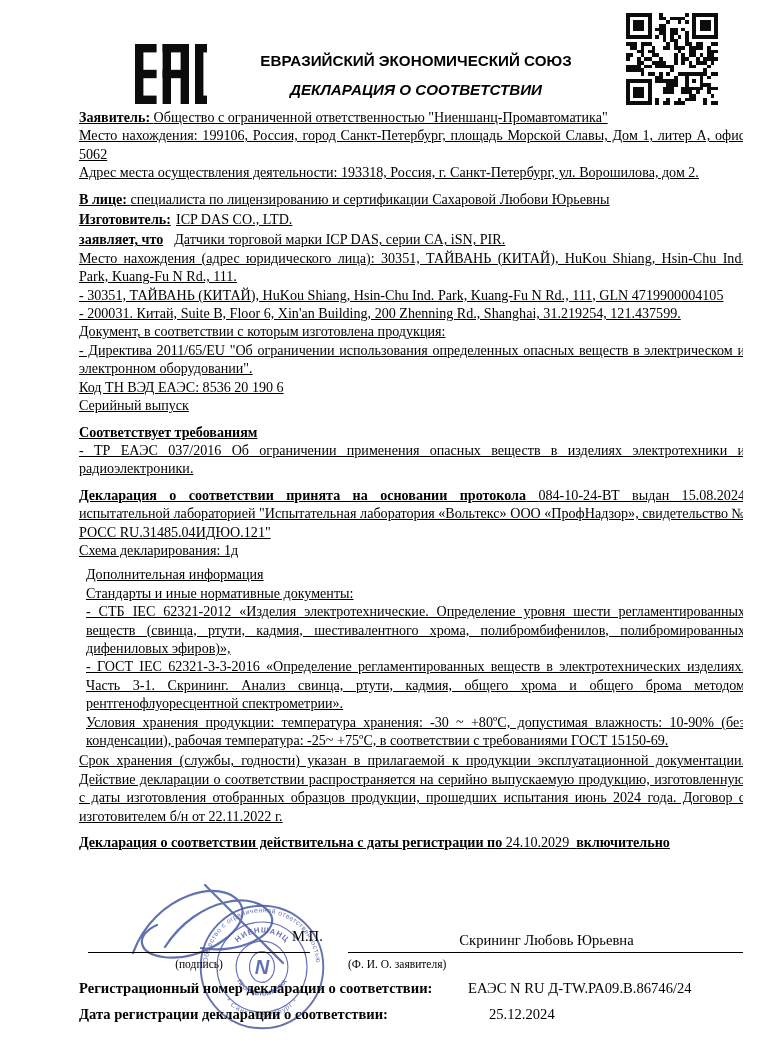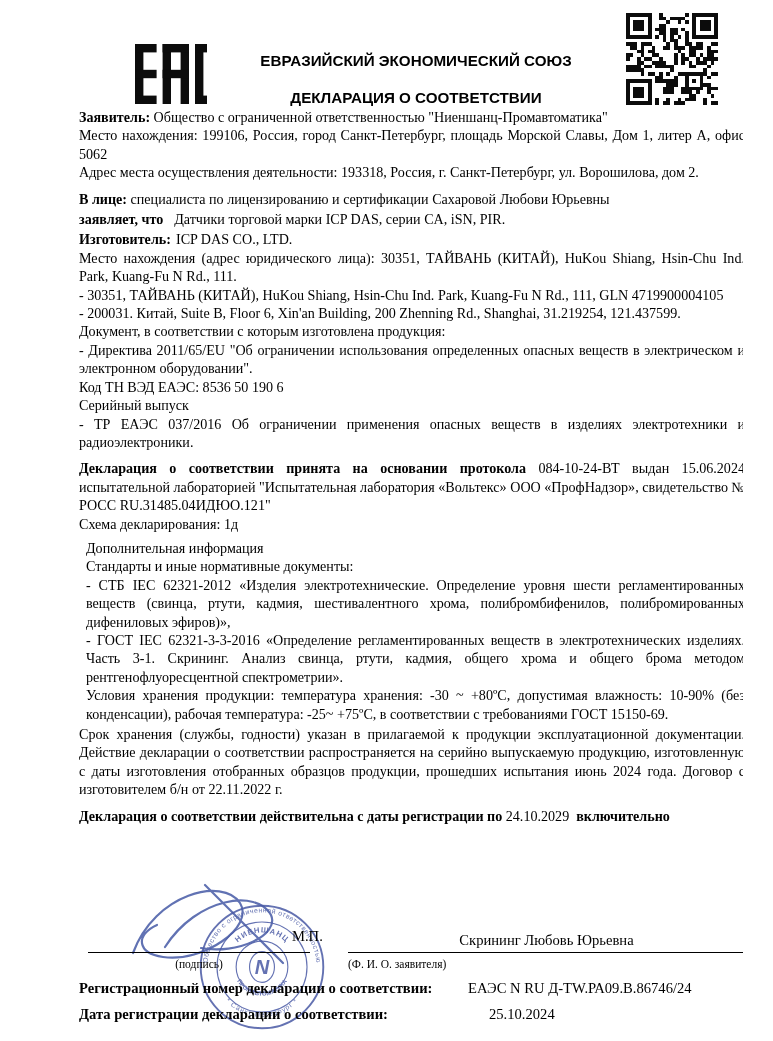--- a/index.html
+++ b/index.html
@@ -2,25 +2,25 @@
 <html><head>
 <meta charset="utf-8">
 <style>
   html,body{margin:0;padding:0;background:#fff;}
   .doc{position:relative;width:743px;height:1041px;background:#ffffff;overflow:hidden;
        font-family:"Liberation Serif",serif;font-size:14.1px;line-height:18.4px;color:#000;}
   
   .eac-logo{position:absolute;left:135px;top:44px;}
   .hdr-title{position:absolute;left:205px;top:52px;width:422px;text-align:center;
              font-family:"Liberation Sans",sans-serif;font-weight:bold;font-size:15.2px;line-height:17px;}
-  .hdr-title .t2{margin-top:20px;}
+  .hdr-title .t2{margin-top:12px;font-style:italic;}
   .qr{position:absolute;left:626px;top:13px;width:92px;height:92px;}
   
   .body-text{position:absolute;left:79px;top:108px;width:666px;}
-  .body-text p{margin:0;text-align:justify;}
+  .body-text p{margin:0;text-align:justify;text-decoration:underline;}
   .nj{text-align:left !important;}
   .mt6{margin-top:6px !important;}
   .mt8{margin-top:8px !important;}
   .mt2{margin-top:2px !important;}
   .addl{padding-left:7px;}
   b{font-weight:bold;}
   .gap-sm{padding-left:11px;}
   .gap-xs{padding-left:5px;}
   
   .sig-block{position:absolute;left:0;top:915px;width:773px;height:126px;}
@@ -370,31 +370,32 @@
       <rect x="21" y="24" width="1" height="1"></rect>
       <rect x="23" y="24" width="1" height="1"></rect>
       <rect x="24" y="24" width="1" height="1"></rect>
     </svg>
 
   <div class="body-text">
     <p><b>Заявитель:</b> <span>Общество с ограниченной ответственностью "Ниеншанц-Промавтоматика"</span></p>
     <p>Место нахождения: 199106, Россия, город Санкт-Петербург, площадь Морской Славы, Дом 1, литер А, офис 5062</p>
     <p>Адрес места осуществления деятельности: 193318, Россия, г. Санкт-Петербург, ул. Ворошилова, дом 2.</p>
     <p class="mt8"><b>В лице:</b> <span>специалиста по лицензированию и сертификации Сахаровой Любови Юрьевны</span></p>
+    <p class="mt2"><b>Изготовитель:</b><span class="gap-xs">ICP DAS CO., LTD.</span></p>
     <p class="mt2"><b>заявляет, что</b><span class="gap-sm">Датчики торговой марки ICP DAS, серии CA, iSN, PIR.</span></p>
-    <p class="mt2"><b>Изготовитель:</b><span class="gap-xs">ICP DAS CO., LTD.</span></p>
     <p>Место нахождения (адрес юридического лица): 30351, ТАЙВАНЬ (КИТАЙ), HuKou Shiang, Hsin-Chu Ind. Park, Kuang-Fu N Rd., 111.</p>
     <p>- 30351, ТАЙВАНЬ (КИТАЙ), HuKou Shiang, Hsin-Chu Ind. Park, Kuang-Fu N Rd., 111, GLN 4719900004105</p>
     <p>- 200031. Китай, Suite B, Floor 6, Xin'an Building, 200 Zhenning Rd., Shanghai, 31.219254, 121.437599.</p>
     <p class="nj">Документ, в соответствии с которым изготовлена продукция:</p>
     <p>- Директива 2011/65/EU "Об ограничении использования определенных опасных веществ в электрическом и электронном оборудовании".</p>
-    <p class="nj">Код ТН ВЭД ЕАЭС: 8536 50 190 6</p>
+    <p class="nj">Код ТН ВЭД ЕАЭС: 8536 20 190 6</p>
     <p class="nj">Серийный выпуск</p>
+    <p class="mt8 nj"><b>Соответствует требованиям</b></p>
     <p>- ТР ЕАЭС 037/2016 Об ограничении применения опасных веществ в изделиях электротехники и радиоэлектроники.</p>
-    <p class="mt8"><b>Декларация о соответствии принята на основании протокола</b> <span>084-10-24-ВТ выдан 15.06.2024 испытательной лабораторией "Испытательная лаборатория «Вольтекс» ООО «ПрофНадзор», свидетельство № РОСС RU.31485.04ИДЮО.121"</span></p>
+    <p class="mt8"><b>Декларация о соответствии принята на основании протокола</b> <span>084-10-24-ВТ выдан 15.08.2024 испытательной лабораторией "Испытательная лаборатория «Вольтекс» ООО «ПрофНадзор», свидетельство № РОСС RU.31485.04ИДЮО.121"</span></p>
     <p class="nj">Схема декларирования: 1д</p>
     <div class="addl">
       <p class="mt6 nj">Дополнительная информация</p>
       <p class="nj">Стандарты и иные нормативные документы:</p>
       <p>- СТБ IEC 62321-2012 «Изделия электротехнические. Определение уровня шести регламентированных веществ (свинца, ртути, кадмия, шестивалентного хрома, полибромбифенилов, полибромированных дифениловых эфиров)»,</p>
       <p>- ГОСТ IEC 62321-3-3-2016 «Определение регламентированных веществ в электротехнических изделиях. Часть 3-1. Скрининг. Анализ свинца, ртути, кадмия, общего хрома и общего брома методом рентгенофлуоресцентной спектрометрии».</p>
       <p>Условия хранения продукции: температура хранения: -30 ~ +80ºС, допустимая влажность: 10-90% (без конденсации), рабочая температура: -25~ +75ºС, в соответствии с требованиями ГОСТ 15150-69.</p>
     </div>
     <p class="mt2">Срок хранения (службы, годности) указан в прилагаемой к продукции эксплуатационной документации. Действие декларации о соответствии распространяется на серийно выпускаемую продукцию, изготовленную с даты изготовления отобранных образцов продукции, прошедших испытания июнь 2024 года. Договор с изготовителем б/н от 22.11.2022 г.</p>
     <p class="mt8 nj"><b>Декларация о соответствии действительна с даты регистрации по</b> <span>24.10.2029</span>&nbsp; <b>включительно</b></p>
@@ -438,17 +439,17 @@
     <div class="fio-name">Скрининг Любовь Юрьевна</div>
     <div class="sline fio-line"></div>
     <div class="fio-caption">(Ф. И. О. заявителя)</div>
 
     <div class="reg-row reg-row1">
       <span class="lbl">Регистрационный номер декларации о соответствии:</span>
       <span class="val">ЕАЭС N RU Д-TW.РА09.В.86746/24</span>
     </div>
     <div class="reg-row reg-row2">
       <span class="lbl">Дата регистрации декларации о соответствии:</span>
-      <span class="val">25.10.2024</span>
+      <span class="val">25.12.2024</span>
     </div>
   </div>
 
 </div>
 
 </body></html>

